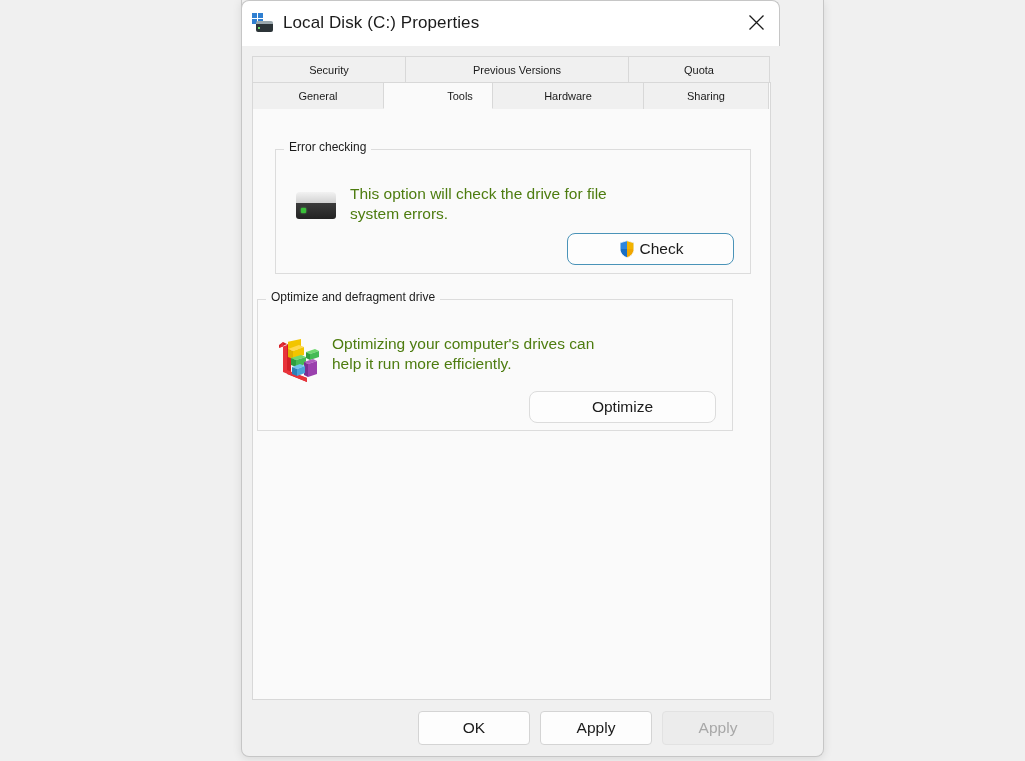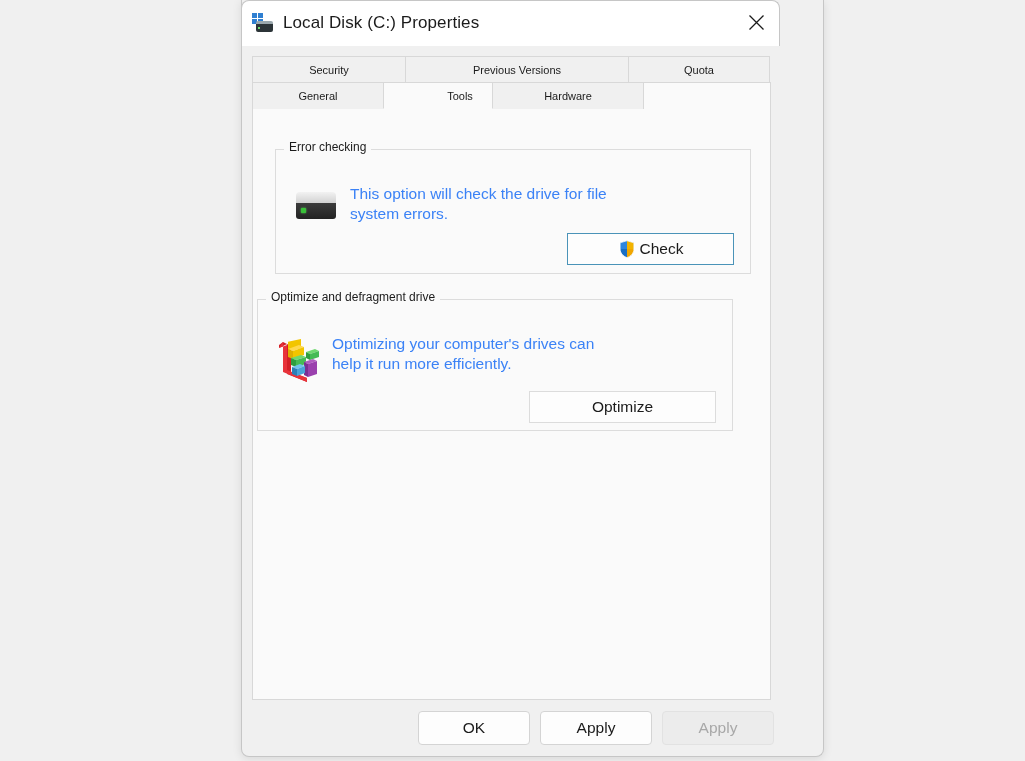--- a/index.html
+++ b/index.html
@@ -240,30 +240,30 @@
     height: 50px;
   }
 
   .group-text {
     position: absolute;
     left: 74px;
     top: 34px;
     width: 290px;
     font-size: 15.5px;
     line-height: 20px;
-    color: #3b82f6;
+    color: #4d7c0f;
   }
 
   
   .gbtn {
     position: absolute;
     height: 32px;
     background: #fdfdfd;
     border: 1px solid #dcdcdc;
-    border-radius: 0;
+    border-radius: 8px;
     box-sizing: border-box;
     font-size: 15.5px;
     color: #1b1b1b;
     display: flex;
     align-items: center;
     justify-content: center;
     cursor: default;
     font-family: "Liberation Sans", sans-serif;
     padding: 0;
   }
@@ -361,20 +361,23 @@
     </div>
     <div class="tab-row row2">
       <div class="tab t-general">
         <span>General</span>
       </div>
       <div class="tab t-tools selected">
         <span>Tools</span>
       </div>
       <div class="tab t-hardware">
         <span>Hardware</span>
+      </div>
+      <div class="tab t-sharing">
+        <span>Sharing</span>
       </div>
     </div>
   </div>
 
   <div class="panel">
 
     <div class="groupbox group-error">
       <div class="group-label">Error checking</div>
 
       <div class="hdd-icon">

